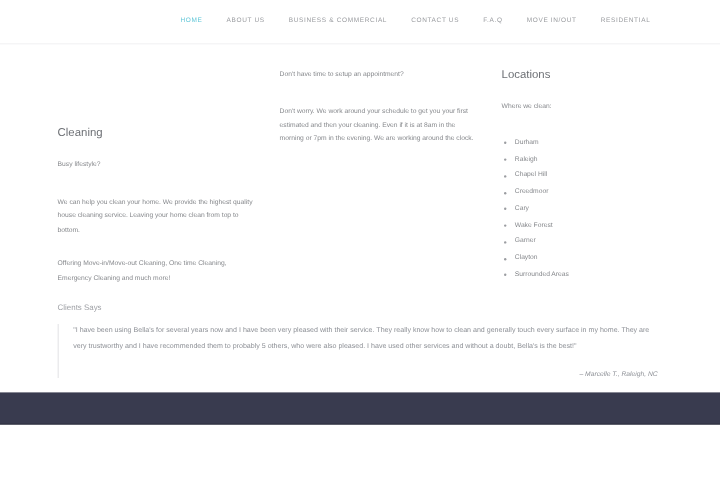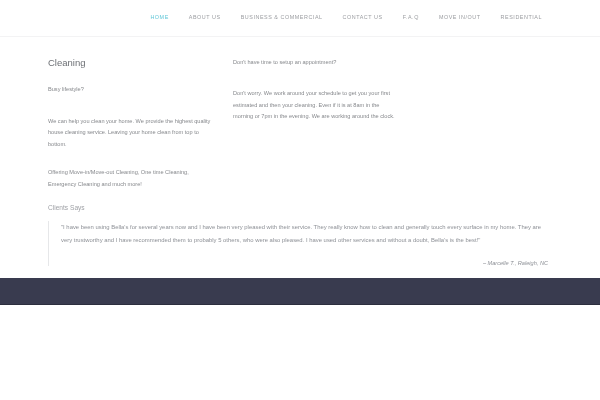--- a/index.html
+++ b/index.html
@@ -49,21 +49,21 @@
   .content {
     padding: 20px 48px 0 48px;
   }
   .columns {
     display: flex;
     gap: 0;
   }
   .col {
     padding-right: 22px;
   }
-  .col-1 { width: 185px; }
+  .col-1 { width: 185px; margin-top: 48px; }
   .col-2 { width: 185px; }
   .col-3 { width: 134px; padding-right: 0; }
 
   .col-title {
     font-size: 9.5px;
     font-weight: 400;
     color: #6d7075;
     margin: 0 0 16px 0;
     line-height: 1.2;
   }
@@ -165,20 +165,35 @@
       <p class="col-p lead">Busy lifestyle?</p>
       <p class="col-p">We can help you clean your home. We provide the highest quality house cleaning service. Leaving your home clean from top to bottom.</p>
       <p class="col-p">Offering Move-in/Move-out Cleaning, One time Cleaning, Emergency Cleaning and much more!</p>
     </section>
 
     <section class="col col-2">
       <p class="col-p lead">Don't have time to setup an appointment?</p>
       <p class="col-p">Don't worry. We work around your schedule to get you your first estimated and then your cleaning. Even if it is at 8am in the morning or 7pm in the evening. We are working around the clock.</p>
     </section>
 
+    <section class="col col-3">
+      <h2 class="col-title">Locations</h2>
+      <p class="col-p lead">Where we clean:</p>
+      <ul class="loc-list">
+        <li class="loc-item">Durham</li>
+        <li class="loc-item">Raleigh</li>
+        <li class="loc-item">Chapel Hill</li>
+        <li class="loc-item">Creedmoor</li>
+        <li class="loc-item">Cary</li>
+        <li class="loc-item">Wake Forest</li>
+        <li class="loc-item">Garner</li>
+        <li class="loc-item">Clayton</li>
+        <li class="loc-item">Surrounded Areas</li>
+      </ul>
+    </section>
 
   </div>
 </main>
 
 <section class="testimonial">
   <h3 class="testimonial-title">Clients Says</h3>
   <blockquote class="quote">
     <p class="quote-text">"I have been using Bella's for several years now and I have been very pleased with their service. They really know how to clean and generally touch every surface in my home. They are very trustworthy and I have recommended them to probably 5 others, who were also pleased. I have used other services and without a doubt, Bella's is the best!"</p>
     <cite class="quote-attrib">– Marcelle T., Raleigh, NC</cite>
   </blockquote>

